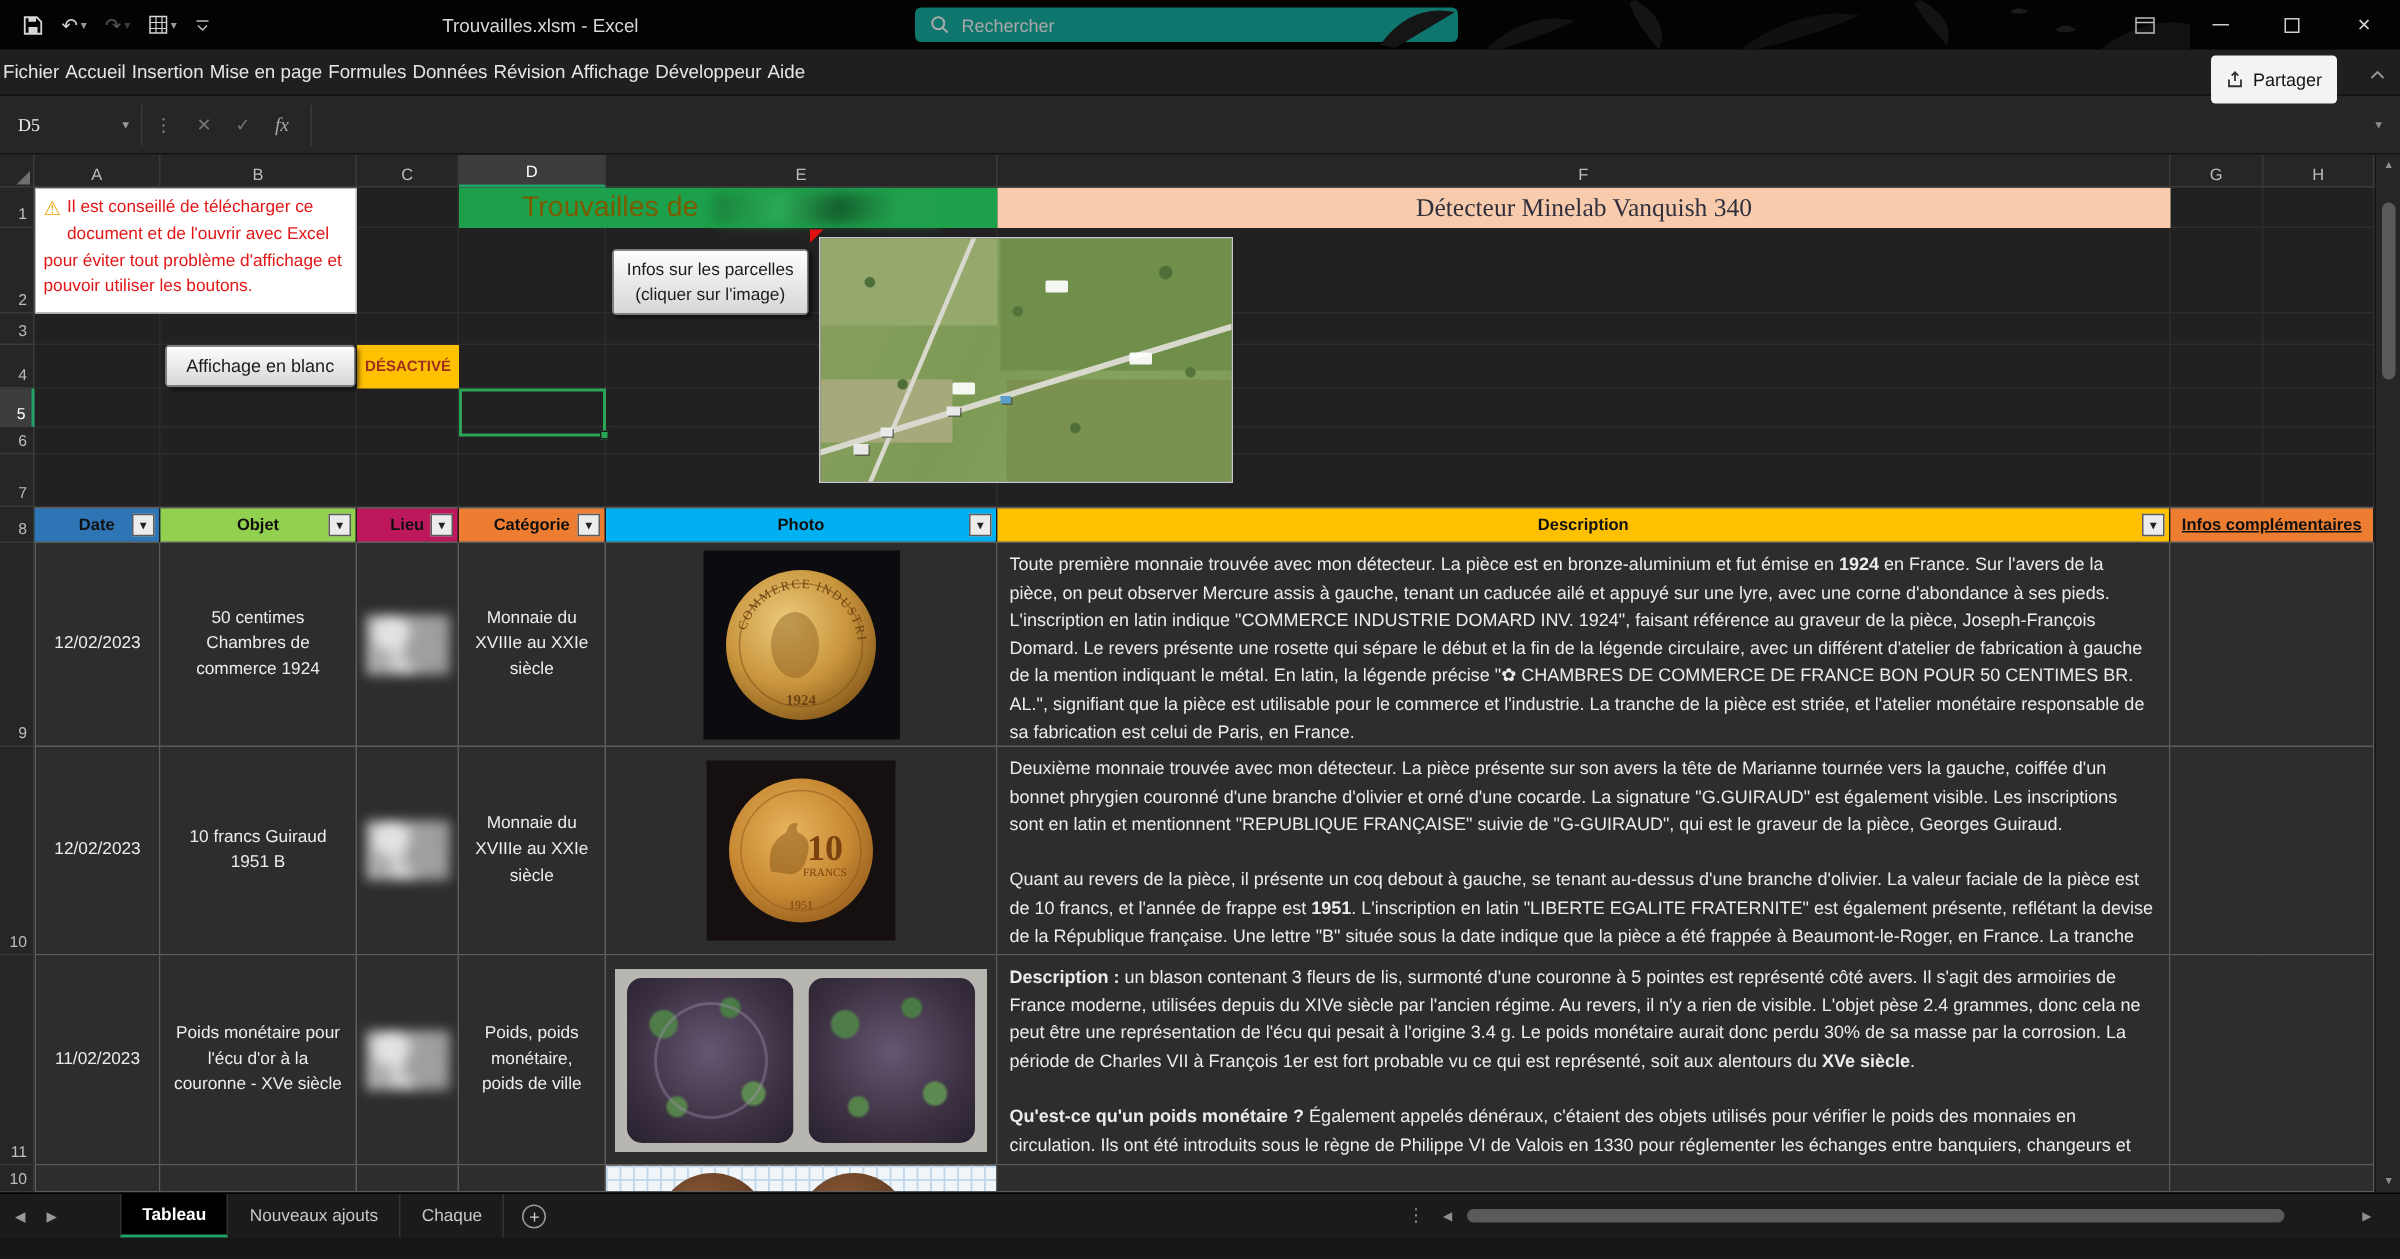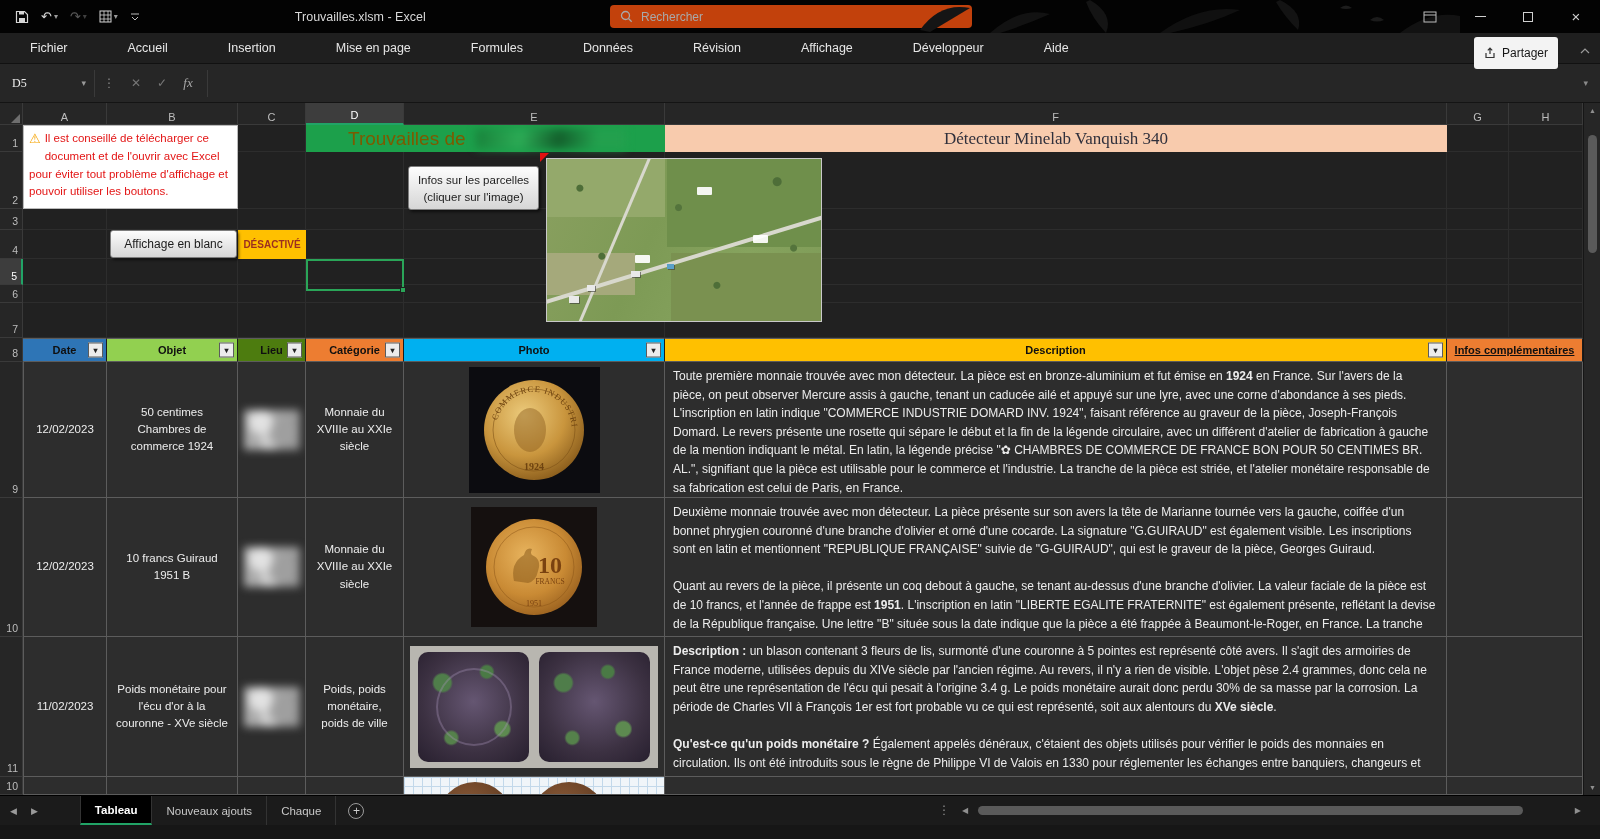--- a/index.html
+++ b/index.html
@@ -8,37 +8,37 @@
   .app { position:relative; width:1600px; height:839px; background:#212121; overflow:hidden; }
 
   
   .titlebar { position:absolute; left:0; top:0; width:1600px; height:33px; background:#030303;
               display:flex; align-items:center; color:#cfcfcf; z-index:30; }
   .qat { display:flex; align-items:center; gap:2px; padding-left:10px; }
   .qat .qbtn { display:flex; align-items:center; height:26px; padding:0 5px; color:#d6d6d6; font-size:13px; }
   .qat .caret { font-size:8px; color:#9a9a9a; margin-left:2px; }
   .dim { opacity:.4; }
   .title-text { margin-left:150px; font-size:12.5px; color:#d8d8d8; white-space:nowrap; }
-  .searchbox { position:absolute; left:610px; top:5px; width:362px; height:23px; background:#c2410c;
+  .searchbox { position:absolute; left:610px; top:5px; width:362px; height:23px; background:#0f766e;
                border-radius:4px; display:flex; align-items:center; padding-left:10px; gap:8px; }
   .searchbox input { background:transparent; border:none; outline:none; color:#c5c5c5; font-size:12px; width:280px;
                      font-family:"Liberation Sans", sans-serif; }
   .searchbox input::placeholder { color:#a9a9a9; }
   .deco { position:absolute; right:140px; top:0; height:33px; pointer-events:none; }
   .win-ctrls { position:absolute; right:0; top:0; display:flex; height:33px; }
   .win-btn { width:48px; height:33px; display:flex; align-items:center; justify-content:center; color:#d0d0d0; }
   .min-glyph { width:11px; height:1px; background:#d0d0d0; }
   .max-glyph { width:10px; height:10px; border:1px solid #d0d0d0; }
   .close-glyph { font-size:15px; line-height:1; }
   .ribbonopts { position:absolute; right:150px; top:0; width:40px; height:33px; display:flex; align-items:center; justify-content:center; }
 
   
   .ribbon { position:absolute; left:0; top:33px; width:1600px; height:31px; background:#1f1f1f;
             display:flex; align-items:center; color:#e6e6e6; z-index:29; border-bottom:1px solid #111; }
-  .rtab { padding:0 30px; font-size:12.5px; height:31px; display:flex; align-items:center; white-space:nowrap; }
+  .rtab { padding:0 2px; font-size:12.5px; height:31px; display:flex; align-items:center; white-space:nowrap; }
   .share-btn { position:absolute; right:42px; top:4px; height:23px; background:#f3f3f3; color:#151515;
                border-radius:3px; display:flex; align-items:center; gap:6px; padding:16px 10px; font-size:12px; }
   .ribbon-collapse { position:absolute; right:10px; top:8px; color:#9a9a9a; }
 
   
   .formulabar { position:absolute; left:0; top:64px; width:1600px; height:39px; background:#262626;
                 display:flex; align-items:center; border-bottom:1px solid #141414; z-index:28; }
   .namebox { width:95px; height:27px; display:flex; align-items:center; justify-content:space-between;
              padding:0 8px 0 12px; color:#efefef; font-size:12px; border-right:1px solid #3a3a3a;font-family:Liberation Serif, serif; }
   .namebox .caret { color:#9a9a9a; font-size:9px; }
@@ -387,21 +387,21 @@
     </div>
 
     <div class="th" style="grid-area: 8 / 2 / 9 / 3; background: rgb(46, 117, 182);">
       <span>Date</span>
       <span class="filter-btn">▾</span>
     </div>
     <div class="th" style="grid-area: 8 / 3 / 9 / 4; background: rgb(146, 208, 80);">
       <span>Objet</span>
       <span class="filter-btn">▾</span>
     </div>
-    <div class="th" style="grid-area: 8 / 4 / 9 / 5; background: #4d7c0f;">
+    <div class="th" style="grid-area: 8 / 4 / 9 / 5; background: #be185d;">
       <span>Lieu</span>
       <span class="filter-btn">▾</span>
     </div>
     <div class="th" style="grid-area: 8 / 5 / 9 / 6; background: rgb(237, 125, 49);">
       <span>Catégorie</span>
       <span class="filter-btn">▾</span>
     </div>
     <div class="th" style="grid-area: 8 / 6 / 9 / 7; background: rgb(0, 176, 240);">
       <span>Photo</span>
       <span class="filter-btn">▾</span>

